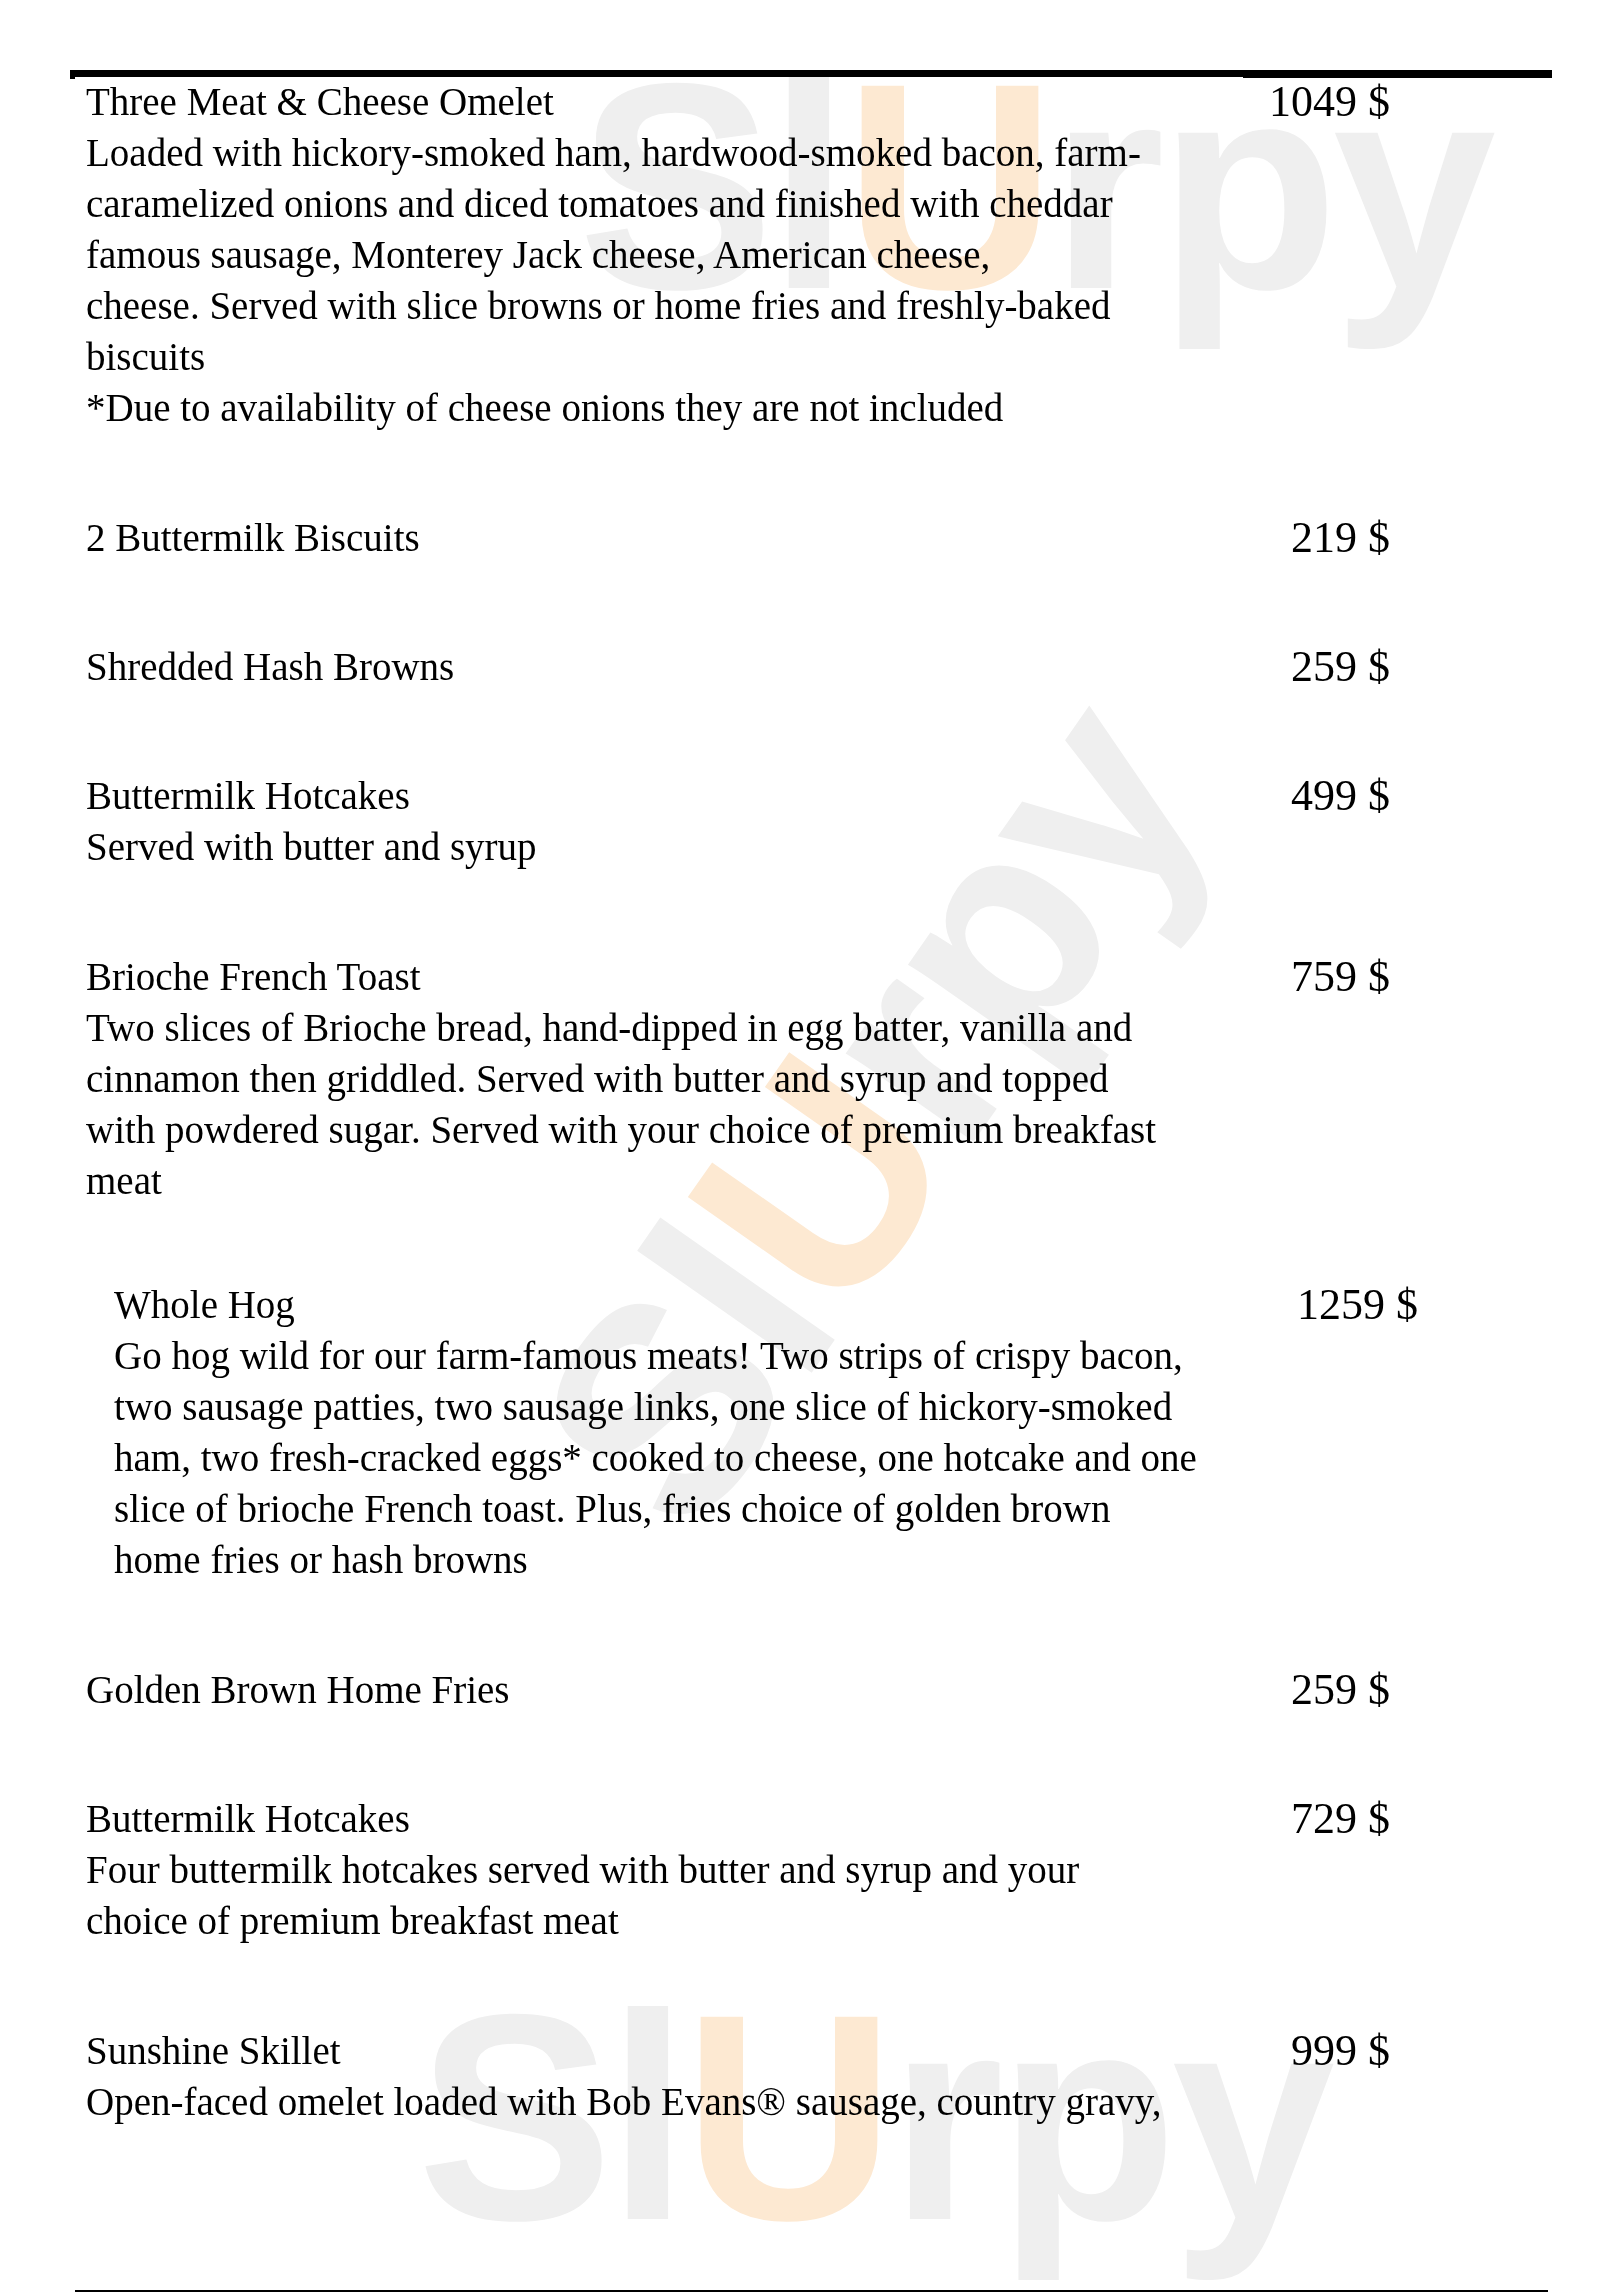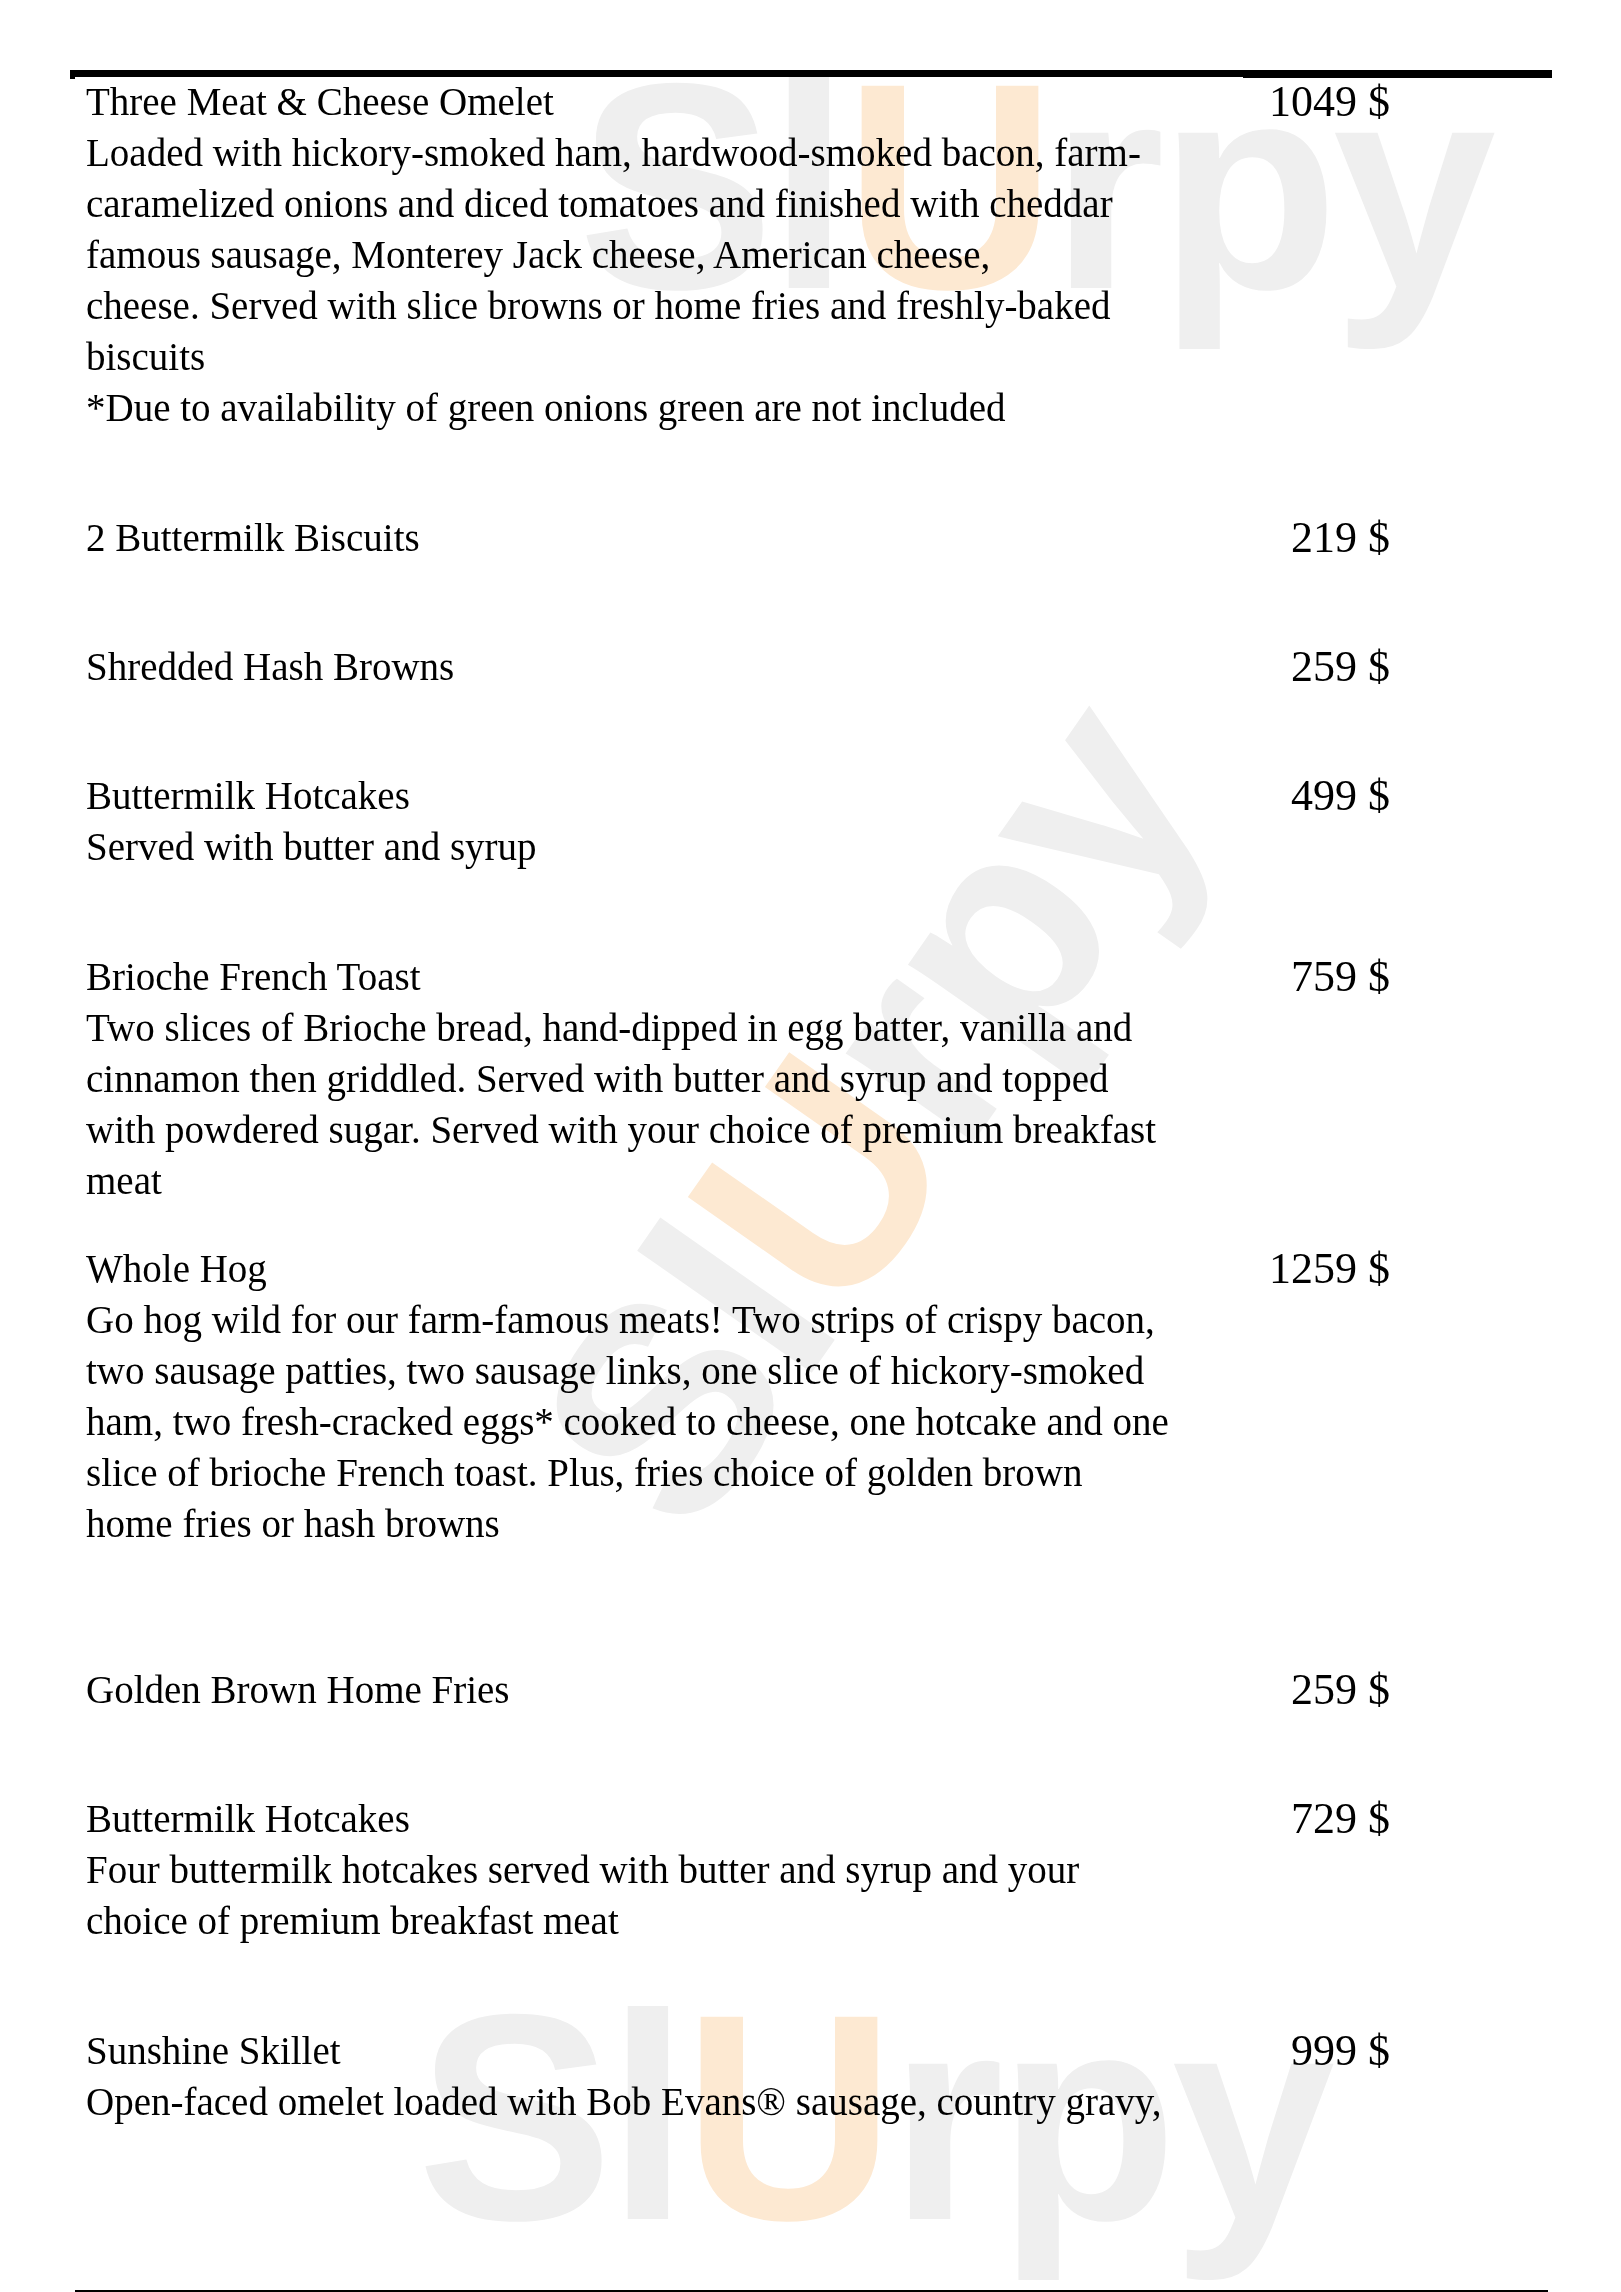--- a/index.html
+++ b/index.html
@@ -40,21 +40,21 @@
 <div class="item" style="top:76px;">
   <div class="title-row line">
     <span>Three Meat &amp; Cheese Omelet</span>
     <span class="price">1049 $</span>
   </div>
   <div class="line">Loaded with hickory-smoked ham, hardwood-smoked bacon, farm-</div>
   <div class="line">caramelized onions and diced tomatoes and finished with cheddar</div>
   <div class="line">famous sausage, Monterey Jack cheese, American cheese,</div>
   <div class="line">cheese. Served with slice browns or home fries  and freshly-baked</div>
   <div class="line">biscuits</div>
-  <div class="line">*Due to availability of green onions green are not included</div>
+  <div class="line">*Due to availability of cheese onions they are not included</div>
 </div>
 
 <div class="item" style="top:512px;">
   <div class="title-row line">
     <span>2 Buttermilk Biscuits</span>
     <span class="price">219 $</span>
   </div>
 </div>
 
 <div class="item" style="top:641px;">
@@ -76,21 +76,21 @@
   <div class="title-row line">
     <span>Brioche French Toast</span>
     <span class="price">759 $</span>
   </div>
   <div class="line">Two slices of Brioche bread, hand-dipped in egg batter, vanilla and</div>
   <div class="line">cinnamon then griddled. Served with butter and syrup and topped</div>
   <div class="line">with powdered sugar. Served with your choice of premium breakfast</div>
   <div class="line">meat</div>
 </div>
 
-<div class="item" style="top:1243px;">
+<div class="item" style="top:1279px;margin-left:28px;">
   <div class="title-row line">
     <span>Whole Hog</span>
     <span class="price">1259 $</span>
   </div>
   <div class="line">Go hog wild for our farm-famous meats! Two strips of crispy bacon,</div>
   <div class="line">two sausage patties, two sausage links, one slice of hickory-smoked</div>
   <div class="line">ham, two fresh-cracked eggs* cooked to cheese, one hotcake and one</div>
   <div class="line">slice of brioche French toast. Plus, fries choice of golden brown</div>
   <div class="line">home fries or hash browns</div>
 </div>

